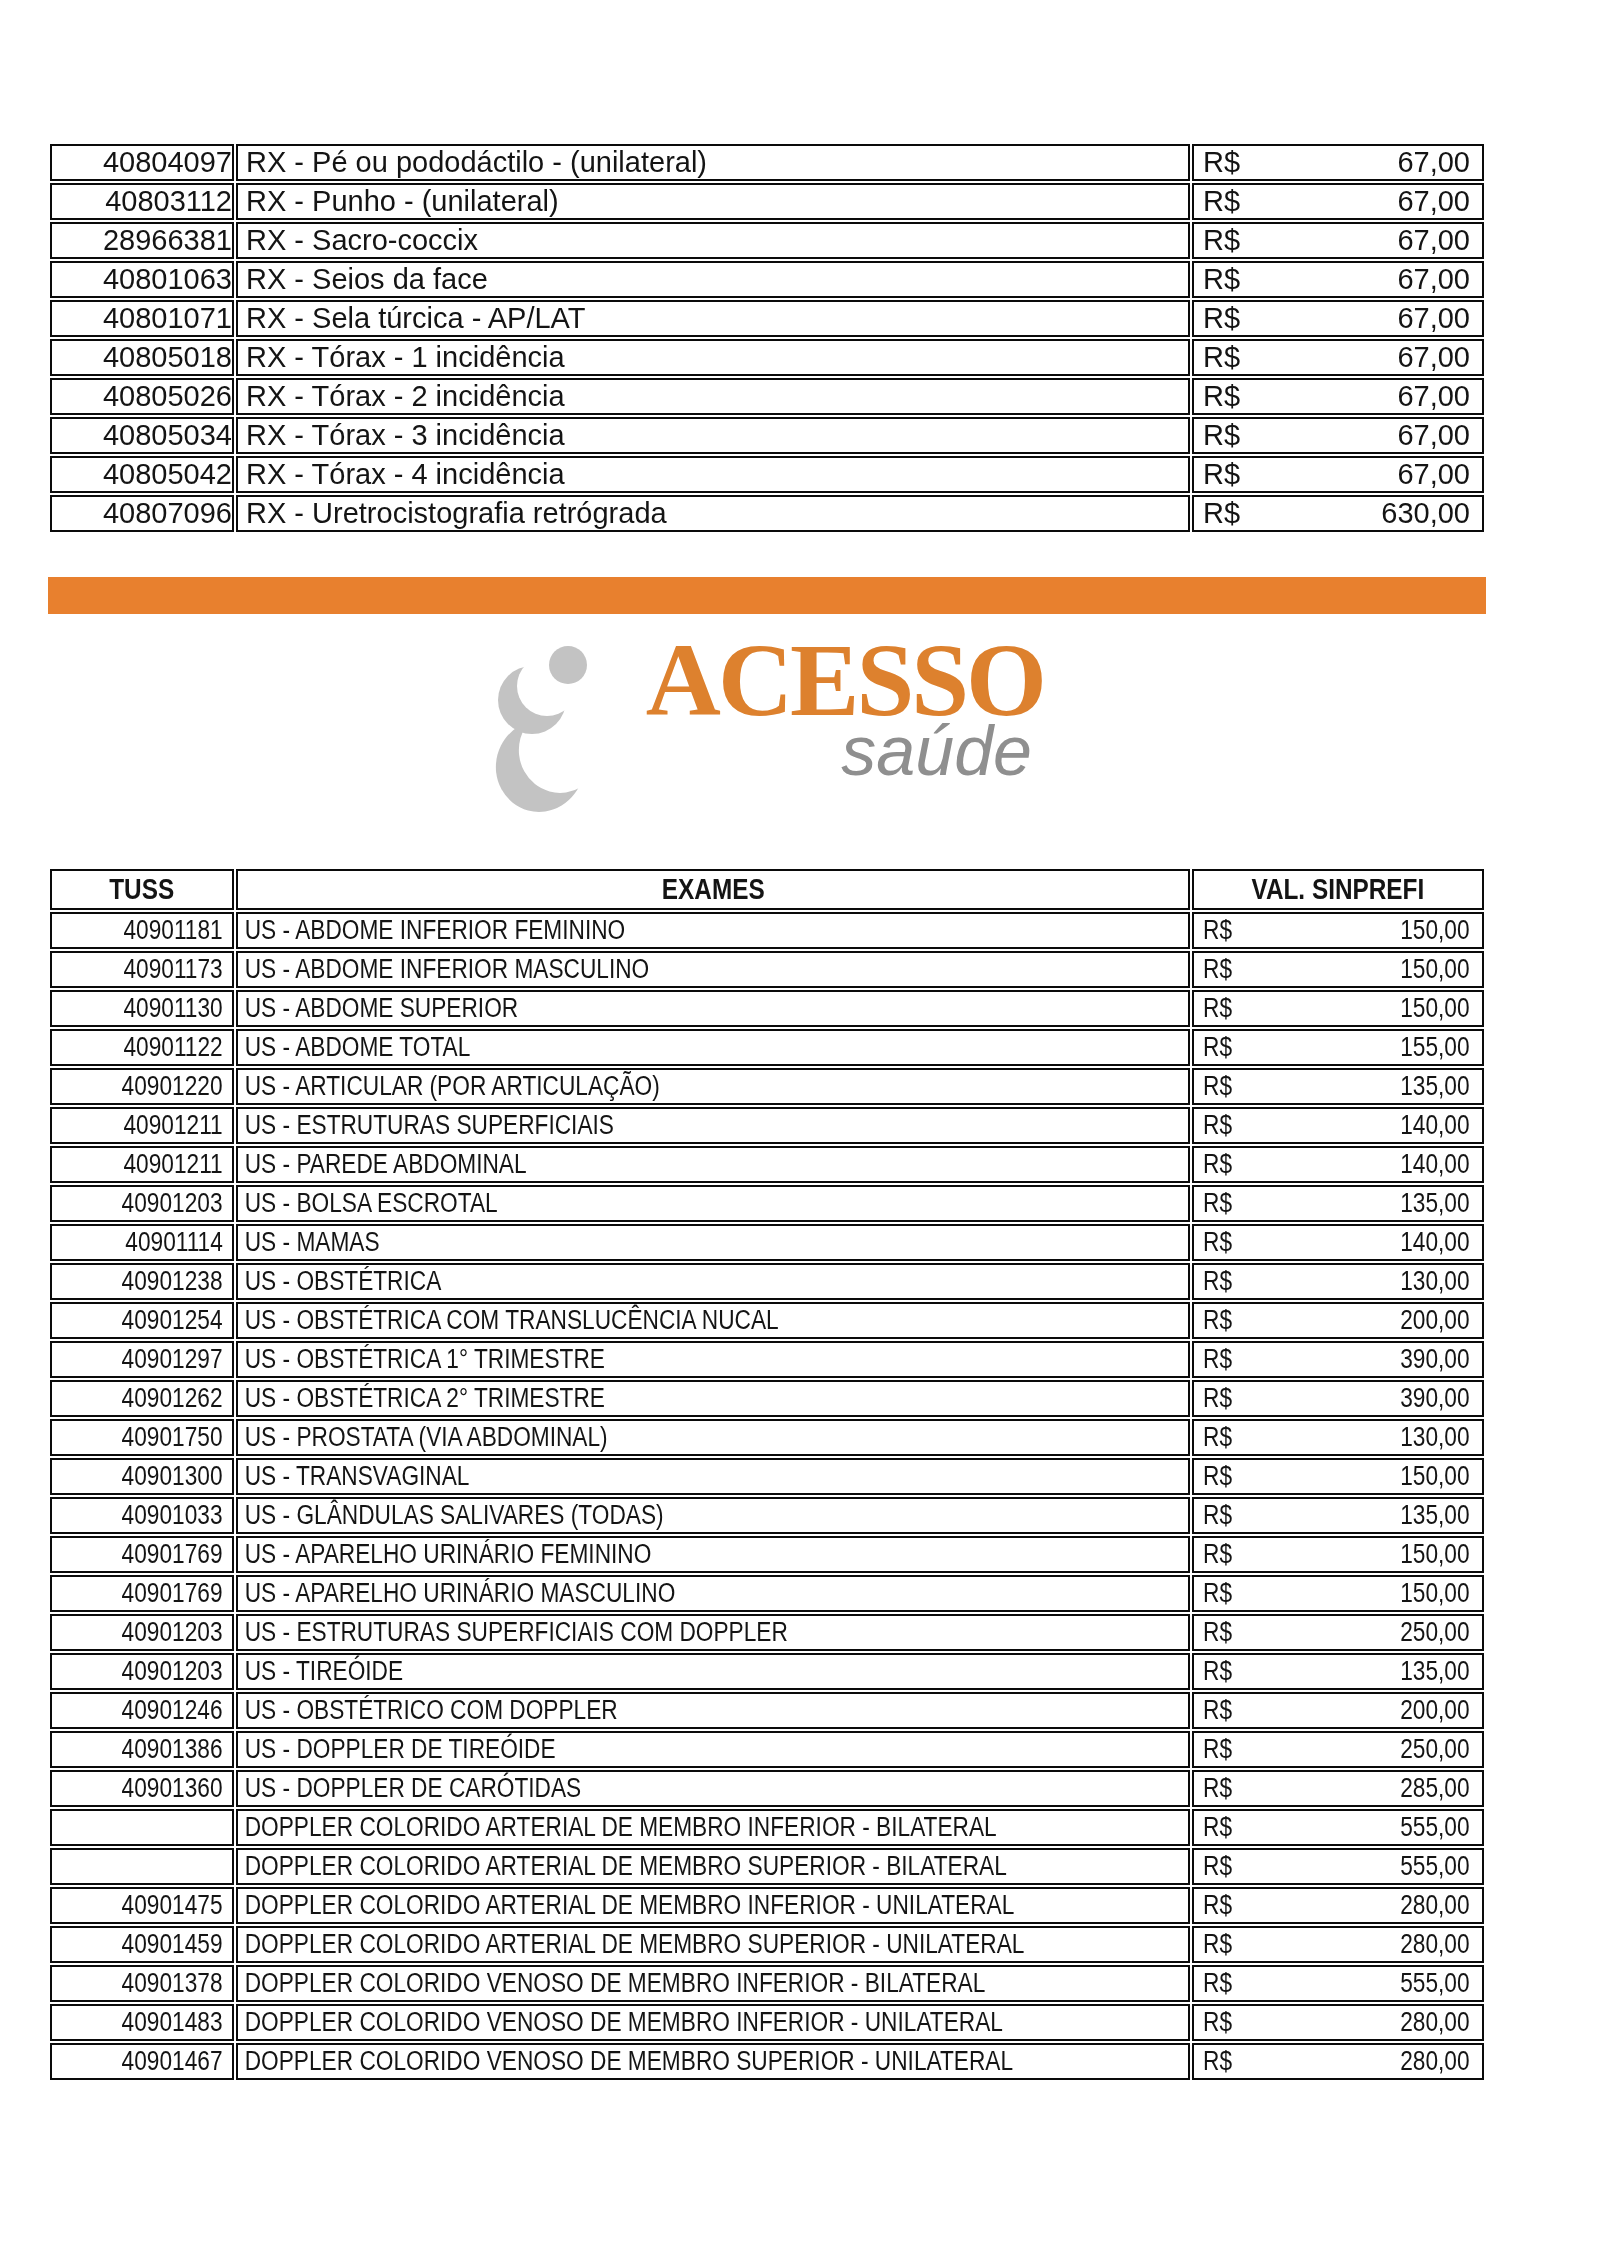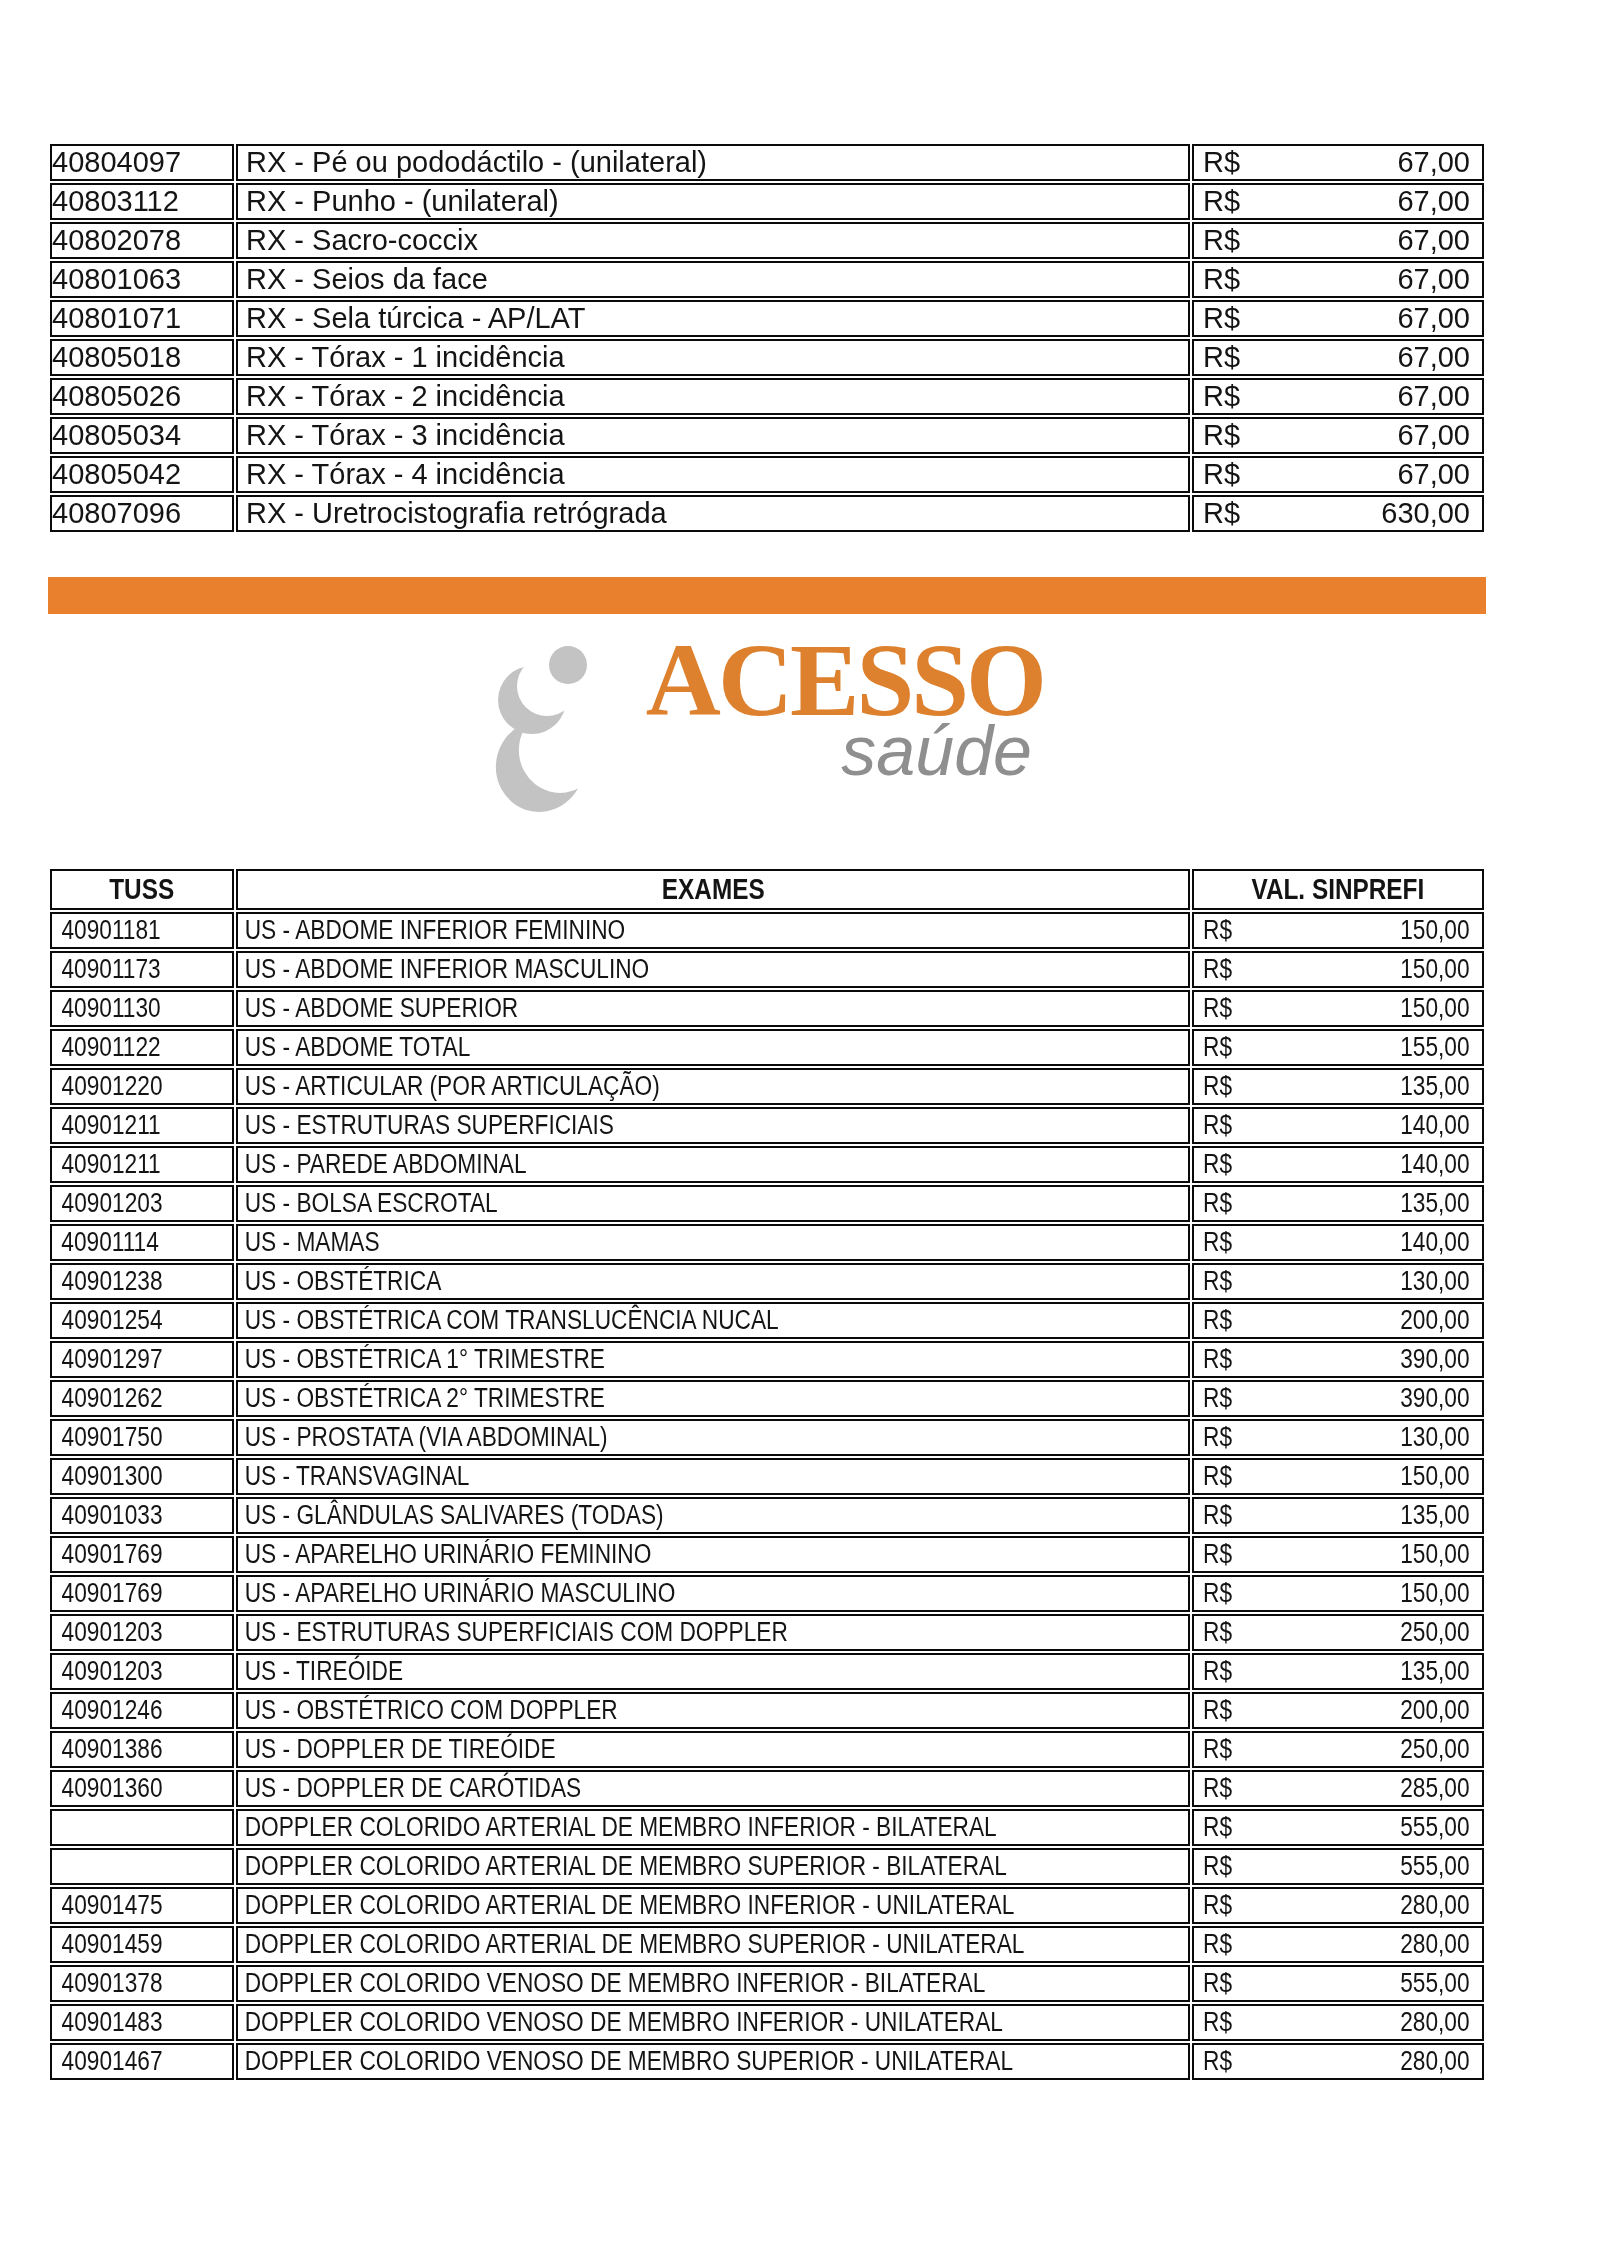--- a/index.html
+++ b/index.html
@@ -17,21 +17,21 @@
     box-sizing:border-box; border:2px solid #0a0a0a; background:#fff;
     overflow:hidden; white-space:nowrap; vertical-align:middle; padding:0;
   }
   #rx-table { top:142px; }
   #us-table { top:867px; }
 
   #rx-table td { height:37px; font-size:29px; }
   #us-table td { height:37px; font-size:27px; }
   #us-table th { height:41px; font-size:29px; font-weight:bold; }
 
-  td.code { text-align:left; }
+  td.code { text-align:right; }
   td.name { text-align:left; }
   td.name .cell-text { padding-left:8px; }
   td.val .money {
     display:flex; justify-content:space-between; align-items:center;
     height:100%; padding:0 12px 0 9px;
   }
   .cell-text, .hdr-text, .cur, .num { display:inline-block; }
 
   
   #us-table .cell-text, #us-table .hdr-text { transform:scaleX(0.84); }
@@ -96,21 +96,21 @@
           <td class="code"><span class="cell-text">40803112</span></td>
           <td class="name"><span class="cell-text">RX - Punho - (unilateral)</span></td>
           <td class="val">
             <div class="money">
               <span class="cur">R$</span>
               <span class="num">67,00</span>
             </div>
           </td>
         </tr>
         <tr>
-          <td class="code"><span class="cell-text">40802078</span></td>
+          <td class="code"><span class="cell-text">28966381</span></td>
           <td class="name"><span class="cell-text">RX - Sacro-coccix</span></td>
           <td class="val">
             <div class="money">
               <span class="cur">R$</span>
               <span class="num">67,00</span>
             </div>
           </td>
         </tr>
         <tr>
           <td class="code"><span class="cell-text">40801063</span></td>

